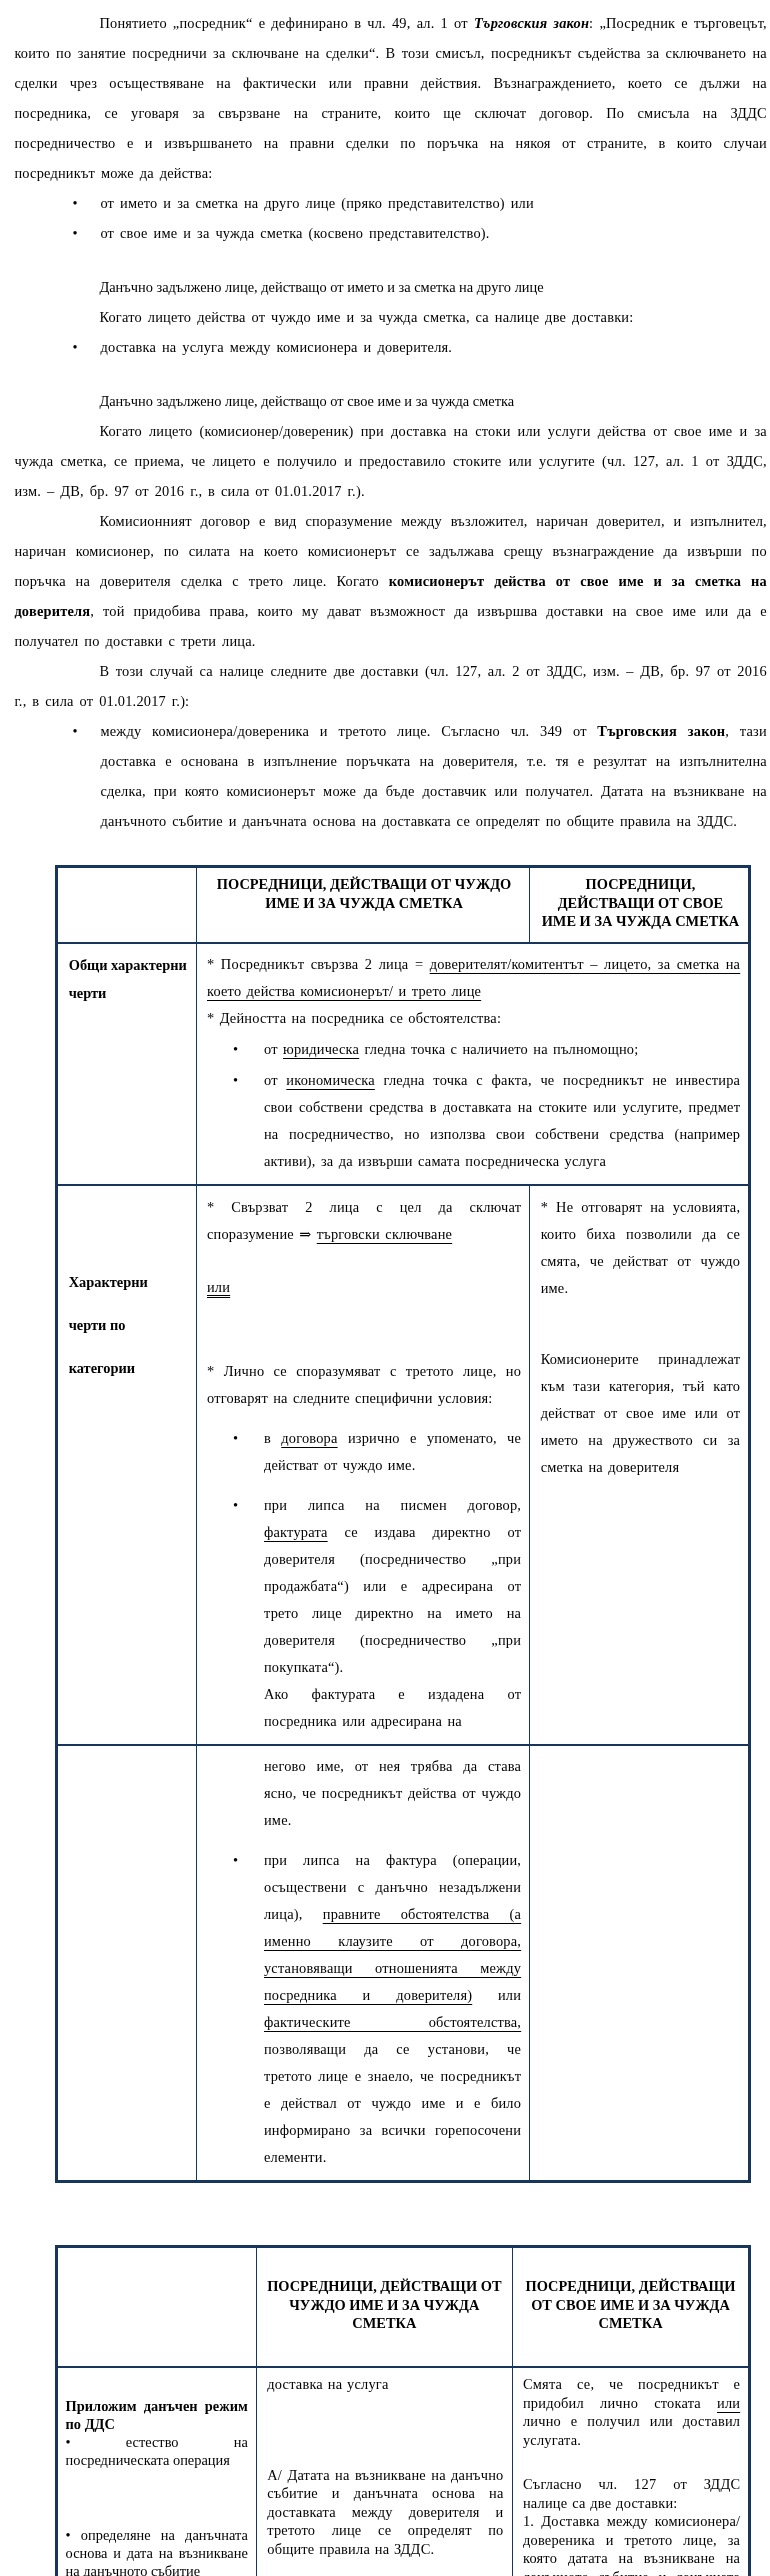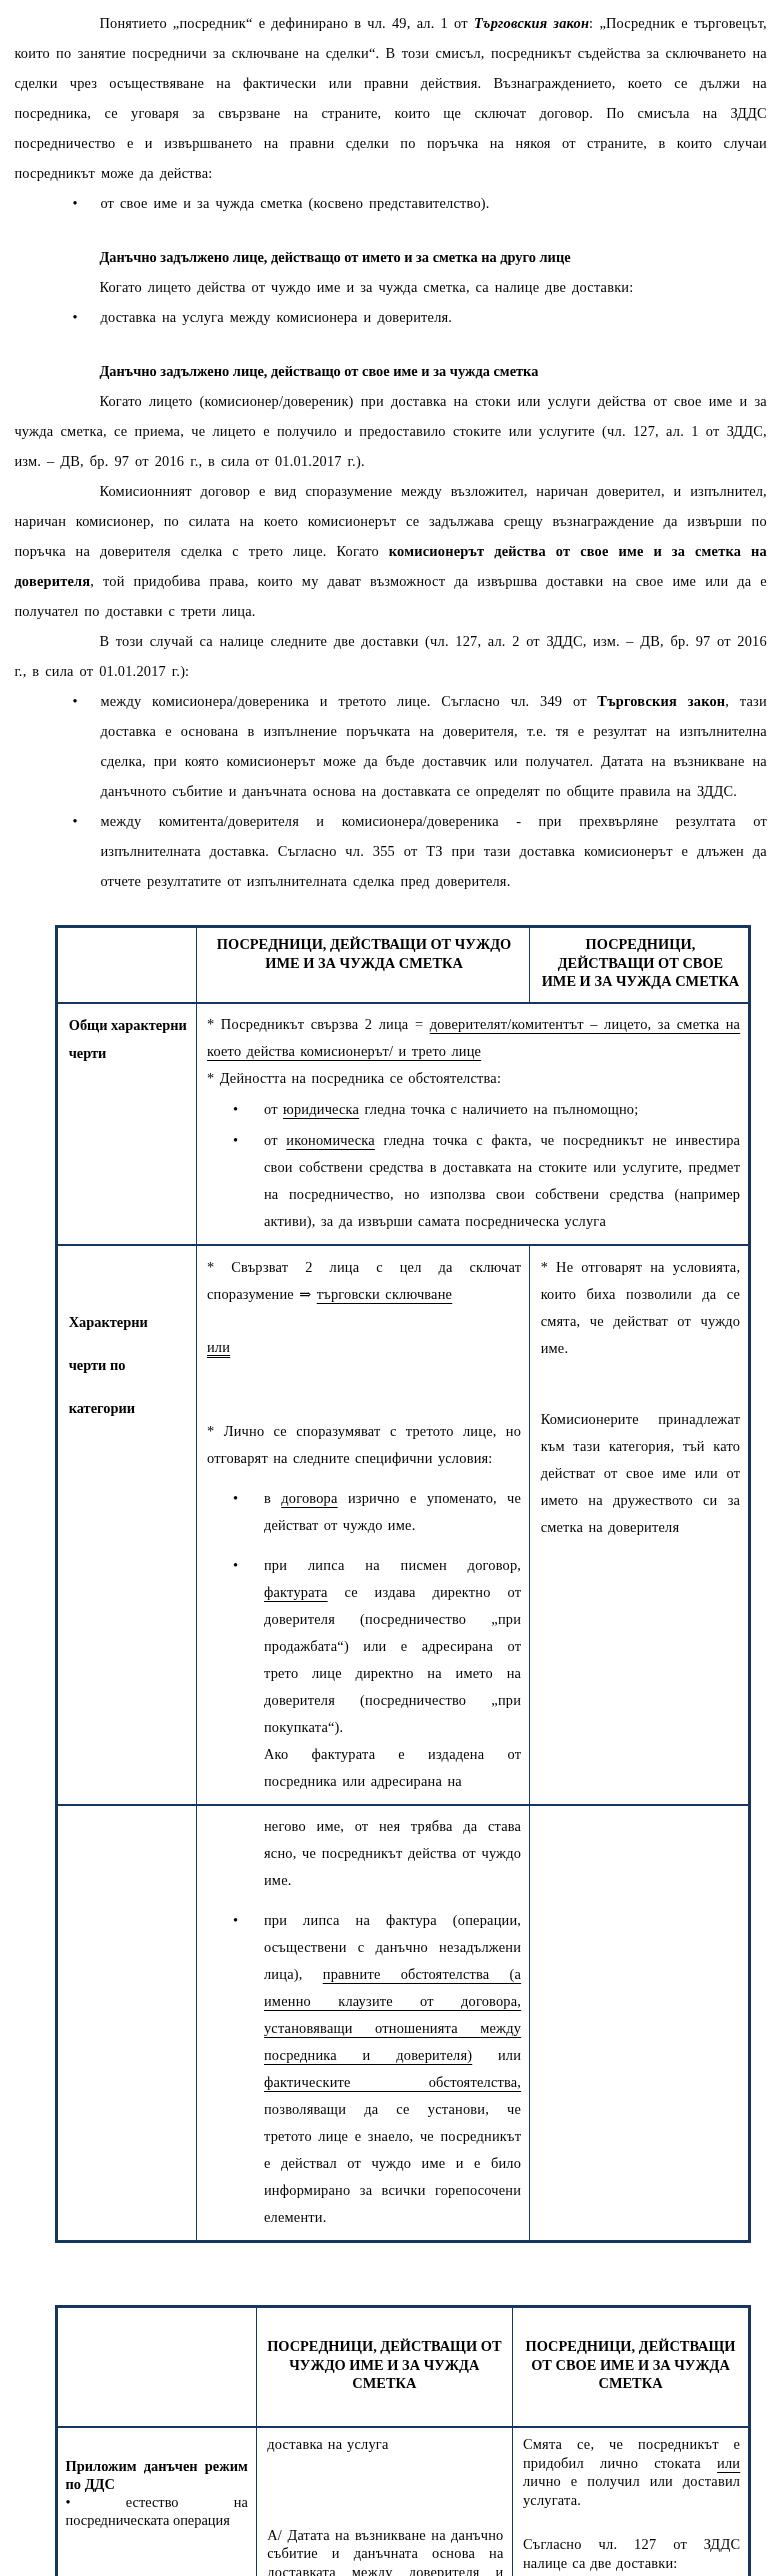--- a/index.html
+++ b/index.html
@@ -19,21 +19,21 @@
   .para{
     margin:0;
     text-align:justify;
     line-height:30px;
     letter-spacing:0.2px;
     word-spacing:2.1px;
   }
   .indent{text-indent:85px;}
   .doc-heading{
     margin:24px 0 0 0;
-    font-weight:bold;
+    font-weight:normal;
     font-size:14.4px;
     line-height:30px;
     text-indent:85px;
   }
   ul.bullets{list-style:none;margin:0;padding:0;}
   ul.bullets li{
     position:relative;
     padding-left:86px;
     text-align:justify;
     line-height:30px;
@@ -79,21 +79,21 @@
     padding:7.2px 7.2px;
   }
   .t2 td.hdr{padding:29px 7.2px 33px;}
   td.rowlabel{
     font-weight:bold;
     text-align:left;
     line-height:28px;
     padding-top:45px;
     padding-left:7.2px;
   }
-  td.rowlabel.rl2{line-height:43px;padding-top:55px;font-family:Liberation Serif, serif;}
+  td.rowlabel.rl2{line-height:43px;padding-top:75px;font-family:Liberation Serif, serif;}
   
   .t1 td.cell{line-height:27px;border-radius:17px;}
   .t1 td.cell .blk{text-align:justify;letter-spacing:0.2px;word-spacing:1.5px;}
   .t2 td.cell{line-height:18.5px;}
   .t2 td.cell .blk{text-align:justify;letter-spacing:0.2px;word-spacing:1px;}
   .t2 td.labelcell{line-height:18px;padding-top:29px;padding-left:7.2px;}
   .t2 td.labelcell .blk-p{text-align:justify;}
   .blk{margin:0;}
   .blk-li{position:relative;padding-left:57px;margin-top:4.1px;}
   .blk-li::before{content:"\2022";position:absolute;left:26px;top:0;}
@@ -114,20 +114,21 @@
   .gap-before-table2{height:62px;}
 </style>
 </head>
 <body>
 
 <div class="page">
 
   <p class="para indent"><span>Понятието „посредник“ е дефинирано в чл. 49, ал. 1 от </span><span class="b i">Търговския закон</span><span>: „Посредник е търговецът, които по занятие посредничи за сключване на сделки“. В този смисъл, посредникът съдейства за сключването на сделки чрез осъществяване на фактически или правни действия. Възнаграждението, което се дължи на посредника, се уговаря за свързване на страните, които ще сключат договор. По смисъла на ЗДДС посредничество е и извършването на правни сделки по поръчка на някоя от страните, в които случаи посредникът може да действа:</span></p>
 
   <ul class="bullets">
+    <li><span>от името и за сметка на друго лице (пряко представителство) или</span></li>
     <li><span>от свое име и за чужда сметка (косвено представителство).</span></li>
   </ul>
 
   <h3 class="doc-heading">Данъчно задължено лице, действащо от името и за сметка на друго лице</h3>
 
   <p class="para indent"><span>Когато лицето действа от чуждо име и за чужда сметка, са налице две доставки:</span></p>
 
   <ul class="bullets">
     <li><span>доставка на услуга между комисионера и доверителя.</span></li>
   </ul>
@@ -135,21 +136,20 @@
   <h3 class="doc-heading">Данъчно задължено лице, действащо от свое име и за чужда сметка</h3>
 
   <p class="para indent"><span>Когато лицето (комисионер/довереник) при доставка на стоки или услуги действа от свое име и за чужда сметка, се приема, че лицето е получило и предоставило стоките или услугите (чл. 127, ал. 1 от ЗДДС, изм. – ДВ, бр. 97 от 2016 г., в сила от 01.01.2017 г.).</span></p>
 
   <p class="para indent"><span>Комисионният договор е вид споразумение между възложител, наричан доверител, и изпълнител, наричан комисионер, по силата на което комисионерът се задължава срещу възнаграждение да извърши по поръчка на доверителя сделка с трето лице. Когато </span><span class="b">комисионерът действа от свое име и за сметка на доверителя</span><span>, той придобива права, които му дават възможност да извършва доставки на свое име или да е получател по доставки с трети лица.</span></p>
 
   <p class="para indent"><span>В този случай са налице следните две доставки (чл. 127, ал. 2 от ЗДДС, изм. – ДВ, бр. 97 от 2016 г., в сила от 01.01.2017 г.):</span></p>
 
   <ul class="bullets">
     <li><span>между комисионера/довереника и третото лице. Съгласно чл. 349 от </span><span class="b">Търговския закон</span><span>, тази доставка е основана в изпълнение поръчката на доверителя, т.е. тя е резултат на изпълнителна сделка, при която комисионерът може да бъде доставчик или получател. Датата на възникване на данъчното събитие и данъчната основа на доставката се определят по общите правила на ЗДДС.</span></li>
-    <li><span>между комитента/доверителя и комисионера/довереника - при прехвърляне резултата от изпълнителната доставка. Съгласно чл. 355 от ТЗ при тази доставка комисионерът е длъжен да отчете резултатите от изпълнителната сделка пред доверителя.</span></li>
   </ul>
 
   <div class="gap-before-table1"></div>
 
   <table class="doc-table t1">
     <colgroup>
         <col class="c1">
         <col class="c2">
         <col class="c3">
       </colgroup>

